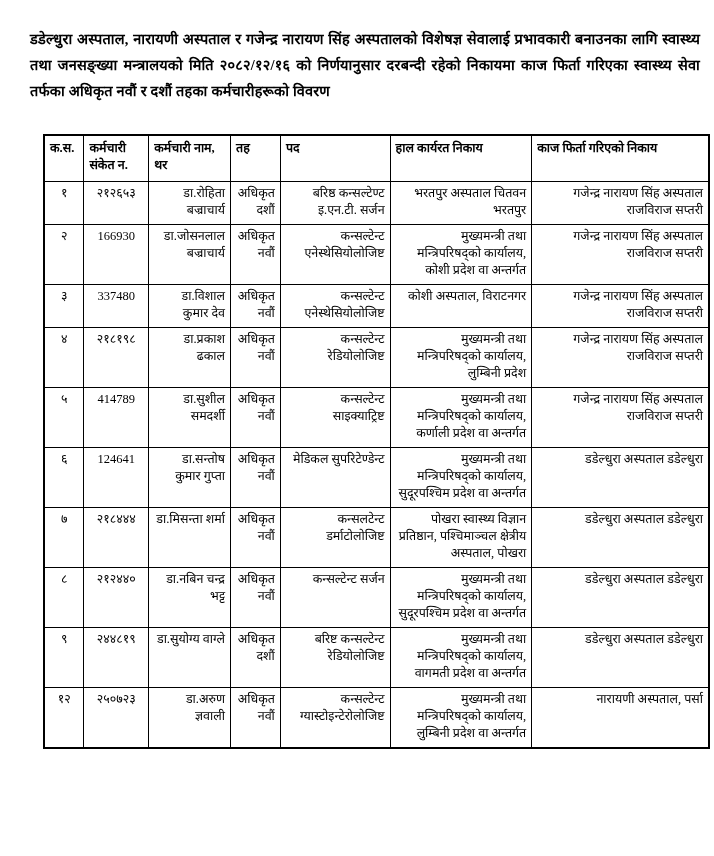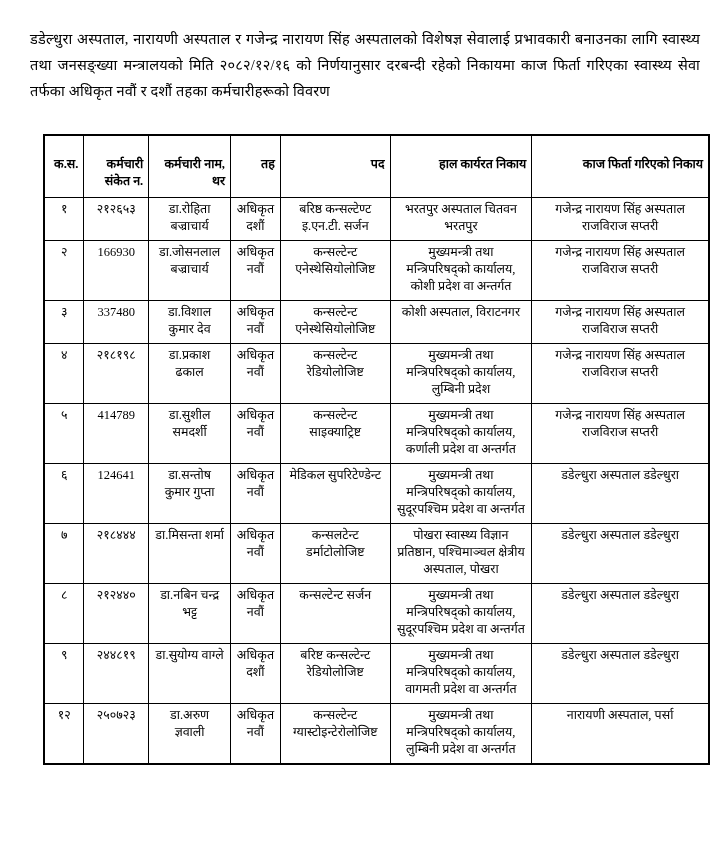--- a/index.html
+++ b/index.html
@@ -14,21 +14,21 @@
     color: #000000;
     overflow: hidden;
   }
   .page {
     box-sizing: border-box;
     width: 714px;
     height: 856px;
     padding: 26px 12px 10px 30px;
   }
   .doc-title {
-    font-weight: normal;
+    font-weight: bold;
     font-size: 14.5px;
     line-height: 26px;
     text-align: justify;
     margin: 0 2px 0 0;
     letter-spacing: 0.2px;
   }
   table.emp-table {
     border-collapse: collapse;
     table-layout: fixed;
     width: 667px;
@@ -39,30 +39,30 @@
   .emp-table th, .emp-table td {
     border: 1px solid #000000;
     vertical-align: top;
     padding: 3px 5px 5px 5px;
     font-size: 12.5px;
     line-height: 17px;
     word-wrap: break-word;
   }
   .emp-table thead th {
     font-weight: bold;
-    text-align: right;
+    text-align: left;
     height: 36px;
     vertical-align: top;
-    padding-top: 20px;
+    padding-top: 4px;
   }
   td.c-sn, td.c-code {
     text-align: center;
   }
   td.c-name, td.c-level, td.c-post, td.c-current, td.c-return {
-    text-align: center;
+    text-align: right;
   }
   tr.data-row { height: 36px; }
 </style>
 </head>
 <body>
 
 <div class="page">
 
   <p class="doc-title">डडेल्धुरा  अस्पताल, नारायणी अस्पताल र गजेन्द्र नारायण सिंह अस्पतालको  विशेषज्ञ सेवालाई प्रभावकारी बनाउनका लागि स्वास्थ्य तथा जनसङ्ख्या मन्त्रालयको मिति २०८२/१२/१६ को निर्णयानुसार दरबन्दी रहेको निकायमा काज फिर्ता गरिएका स्वास्थ्य सेवा तर्फका अधिकृत नवौं र दशौं तहका कर्मचारीहरूको विवरण</p>
 

